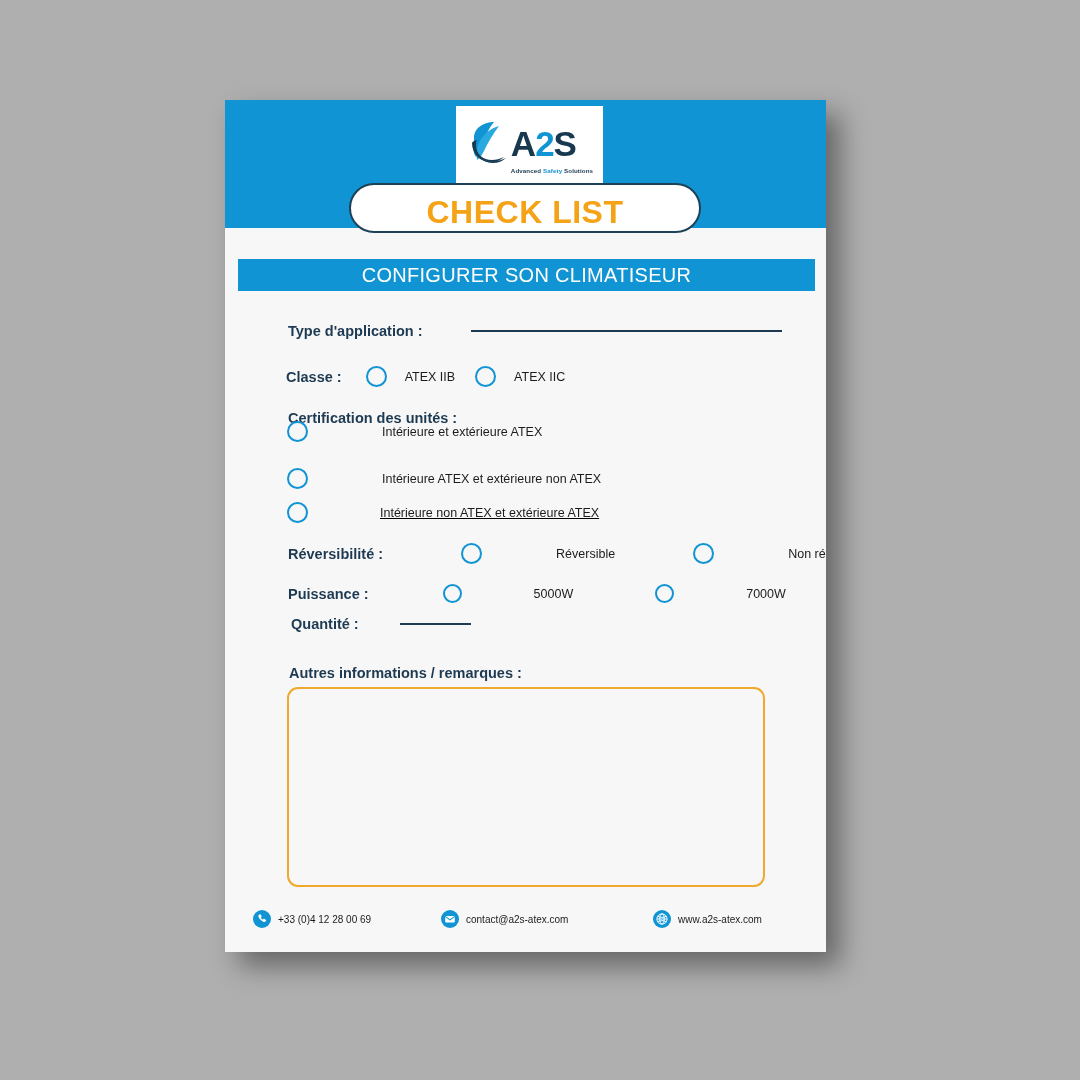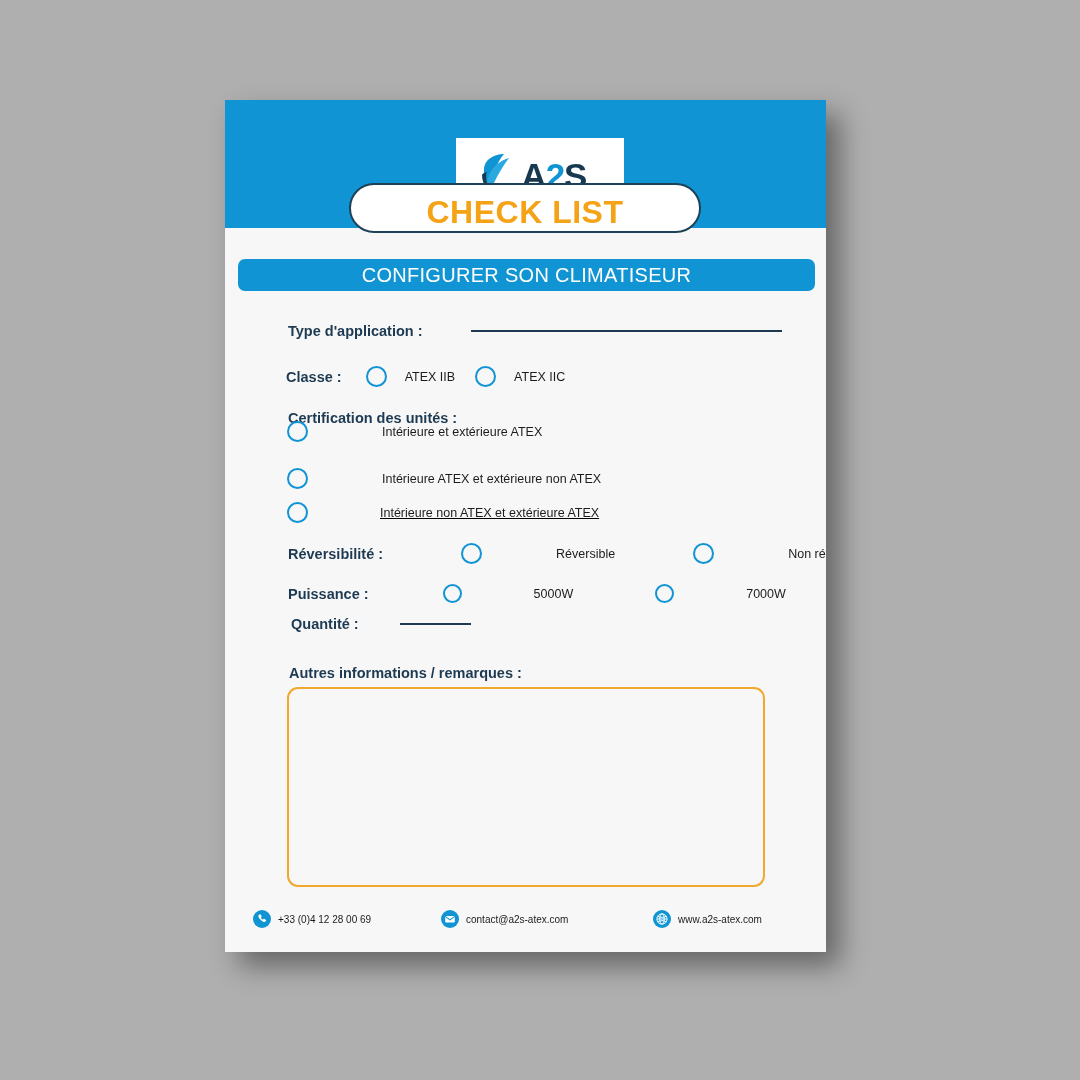--- a/index.html
+++ b/index.html
@@ -36,27 +36,26 @@
     top: 0;
     width: 601px;
     height: 128px;
     background: #1094d3;
   }
 
   .logo-box {
     position: absolute;
     left: 231px;
     top: 6px;
-    width: 168px;
+    width: 147px;
     height: 83px;
     background: #ffffff;
     display: flex;
     align-items: center;
     justify-content: center;
-    margin-top: 32px;
   }
 
   .logo-inner {
     display: flex;
     flex-direction: column;
     align-items: flex-start;
     transform: translateX(2px);
   }
   .logo-row {
     display: flex;
@@ -109,21 +108,20 @@
   .section-band {
     position: absolute;
     left: 13px;
     top: 159px;
     width: 577px;
     height: 32px;
     background: #1094d3;
     display: flex;
     align-items: center;
     justify-content: center;
-    border-radius: 7px;
   }
   .section-band span {
     font-size: 20px;
     font-weight: 400;
     letter-spacing: 0.3px;
     color: #ffffff;
   }
 
   
   .form-body {

